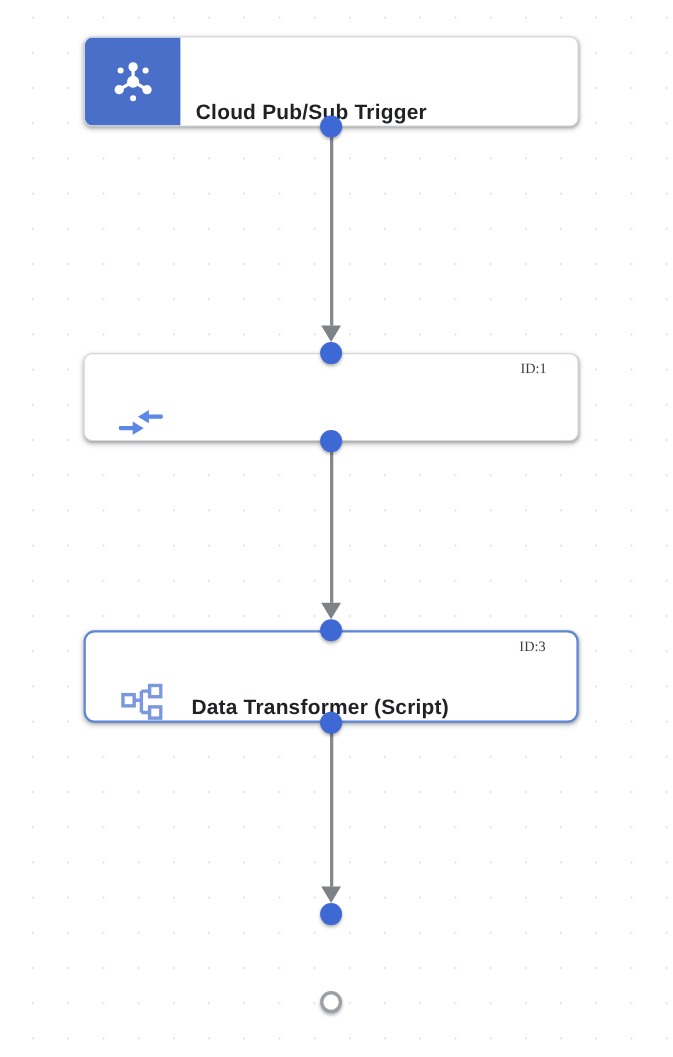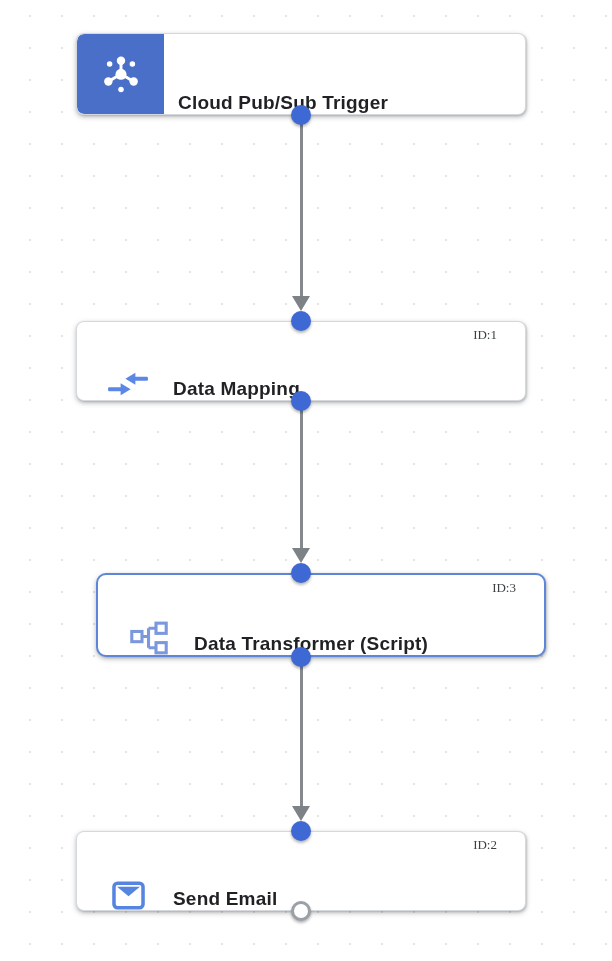--- a/index.html
+++ b/index.html
@@ -26,21 +26,21 @@
     background:#fff;
     border:1px solid var(--node-border,#d5d8dc);
     border-radius:8px;
     box-shadow:0 2px 5px rgba(60,64,67,.35), 1px 1px 2px rgba(60,64,67,.18);
     display:flex;
     align-items:flex-end;
     box-sizing:border-box;
   }
   .node-1{top:33px;height:82px;padding:0;overflow:hidden;}
   .node-2{top:321px;height:80px;padding-left:28px;}
-  .node-3{top:573px;height:84px;padding-left:28px;border:2px solid var(--selected-border,#5d86d8);border-radius:10px;margin-left:20px;}
+  .node-3{top:573px;height:84px;padding-left:28px;border:2px solid var(--selected-border,#5d86d8);border-radius:10px;}
   .node-4{top:831px;height:80px;padding-left:28px;}
 
   .accent-block{
     width:87px;
     height:100%;
     background:var(--trigger-blue,#4a6fc9);
     border-radius:7px 0 0 7px;
     display:flex;align-items:center;justify-content:center;
     flex:0 0 auto;
   }
@@ -157,48 +157,37 @@
     <span class="icon-wrap">
       <svg width="42" height="32" viewBox="0 0 40 30">
         <g fill="#5b87e5">
           <rect x="1" y="18.2" width="13" height="3.6" rx="1.2"></rect>
           <polygon points="13,14.2 13,25.8 22.5,20"></polygon>
           <rect x="26" y="8.2" width="13" height="3.6" rx="1.2"></rect>
           <polygon points="27,4.2 27,15.8 17.5,10"></polygon>
         </g>
       </svg>
     </span>
-    <span class="title">Data Mapping</span>
   </div>
 
   <div class="node node-3">
     <span class="node-id">ID:3</span>
     <span class="icon-wrap">
       <svg width="38" height="34" viewBox="0 0 32 28">
         <g fill="none" stroke="#7b97de" stroke-width="2.6">
           <rect x="1.5" y="8.5" width="8.6" height="8.6"></rect>
           <rect x="21.9" y="1.5" width="8.6" height="8.6"></rect>
           <rect x="21.9" y="17.9" width="8.6" height="8.6"></rect>
           <path d="M10.1 12.8 H15.6 M15.6 5.8 V22.2 M15.6 5.8 H21.9 M15.6 22.2 H21.9"></path>
         </g>
       </svg>
     </span>
     <span class="title">Data Transformer (Script)</span>
   </div>
 
-  <div class="node node-4">
-    <span class="node-id">ID:2</span>
-    <span class="icon-wrap">
-      <svg width="33" height="29" viewBox="0 0 30 26">
-        <rect x="1.8" y="1.8" width="26.4" height="22.4" rx="3.2" fill="none" stroke="#5585e0" stroke-width="3.2"></rect>
-        <polygon points="4.6,5 25.4,5 15,13.6" fill="#5585e0"></polygon>
-      </svg>
-    </span>
-    <span class="title">Send Email</span>
-  </div>
 
   <div class="port p1out"></div>
   <div class="port p2in"></div>
   <div class="port p2out"></div>
   <div class="port p3in"></div>
   <div class="port p3out"></div>
   <div class="port p4in"></div>
   <div class="port open p4out"></div>
 
 </div>

